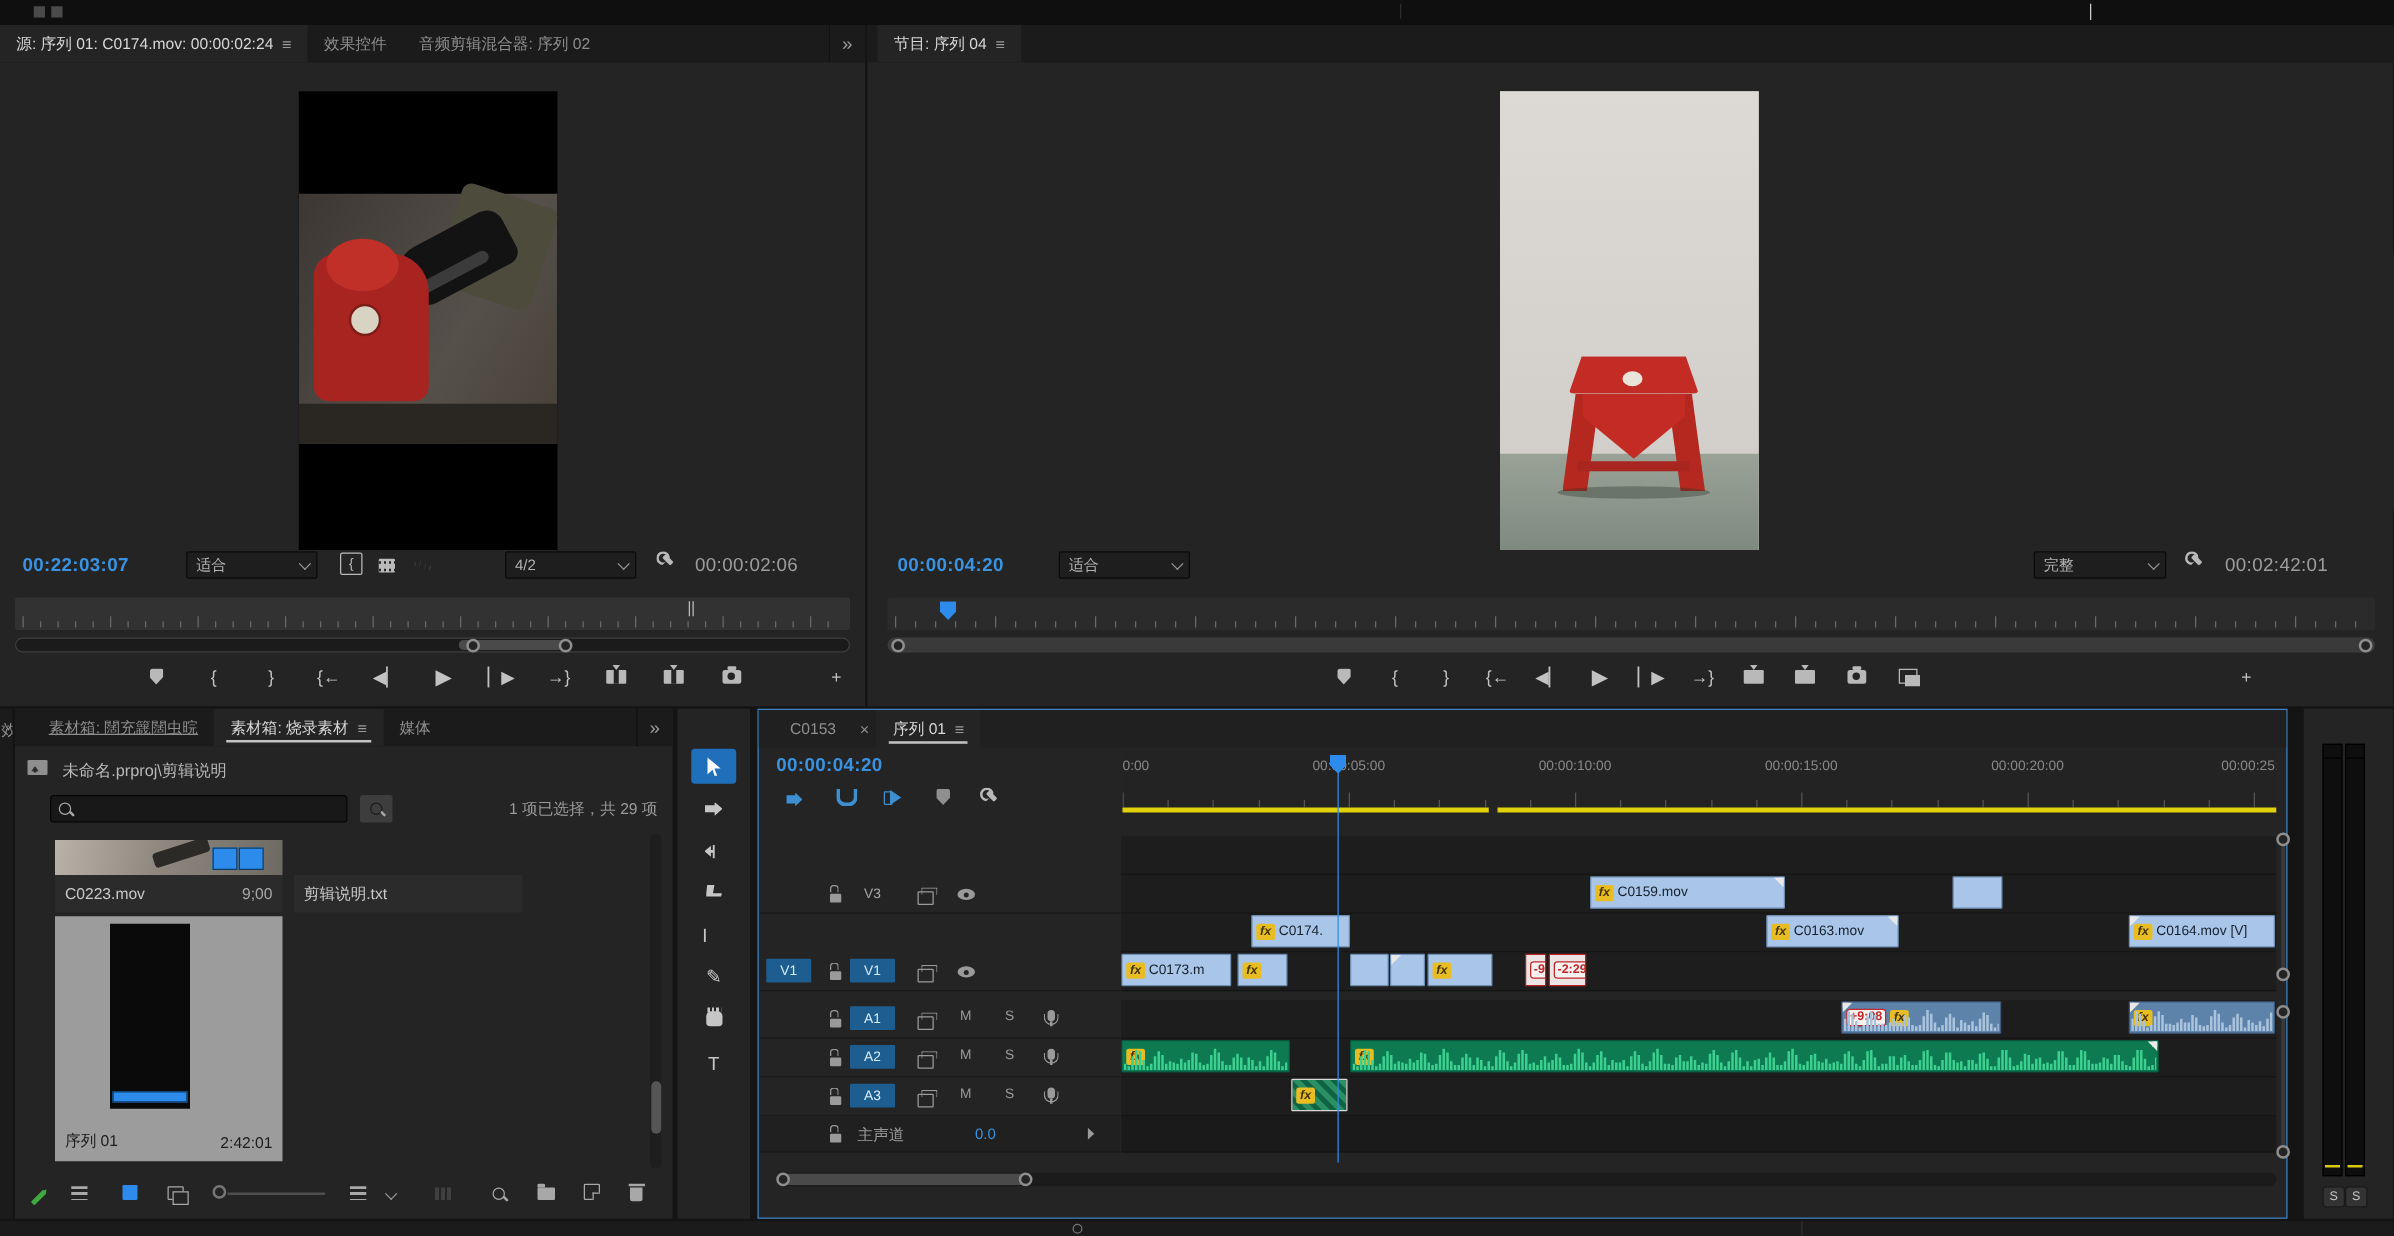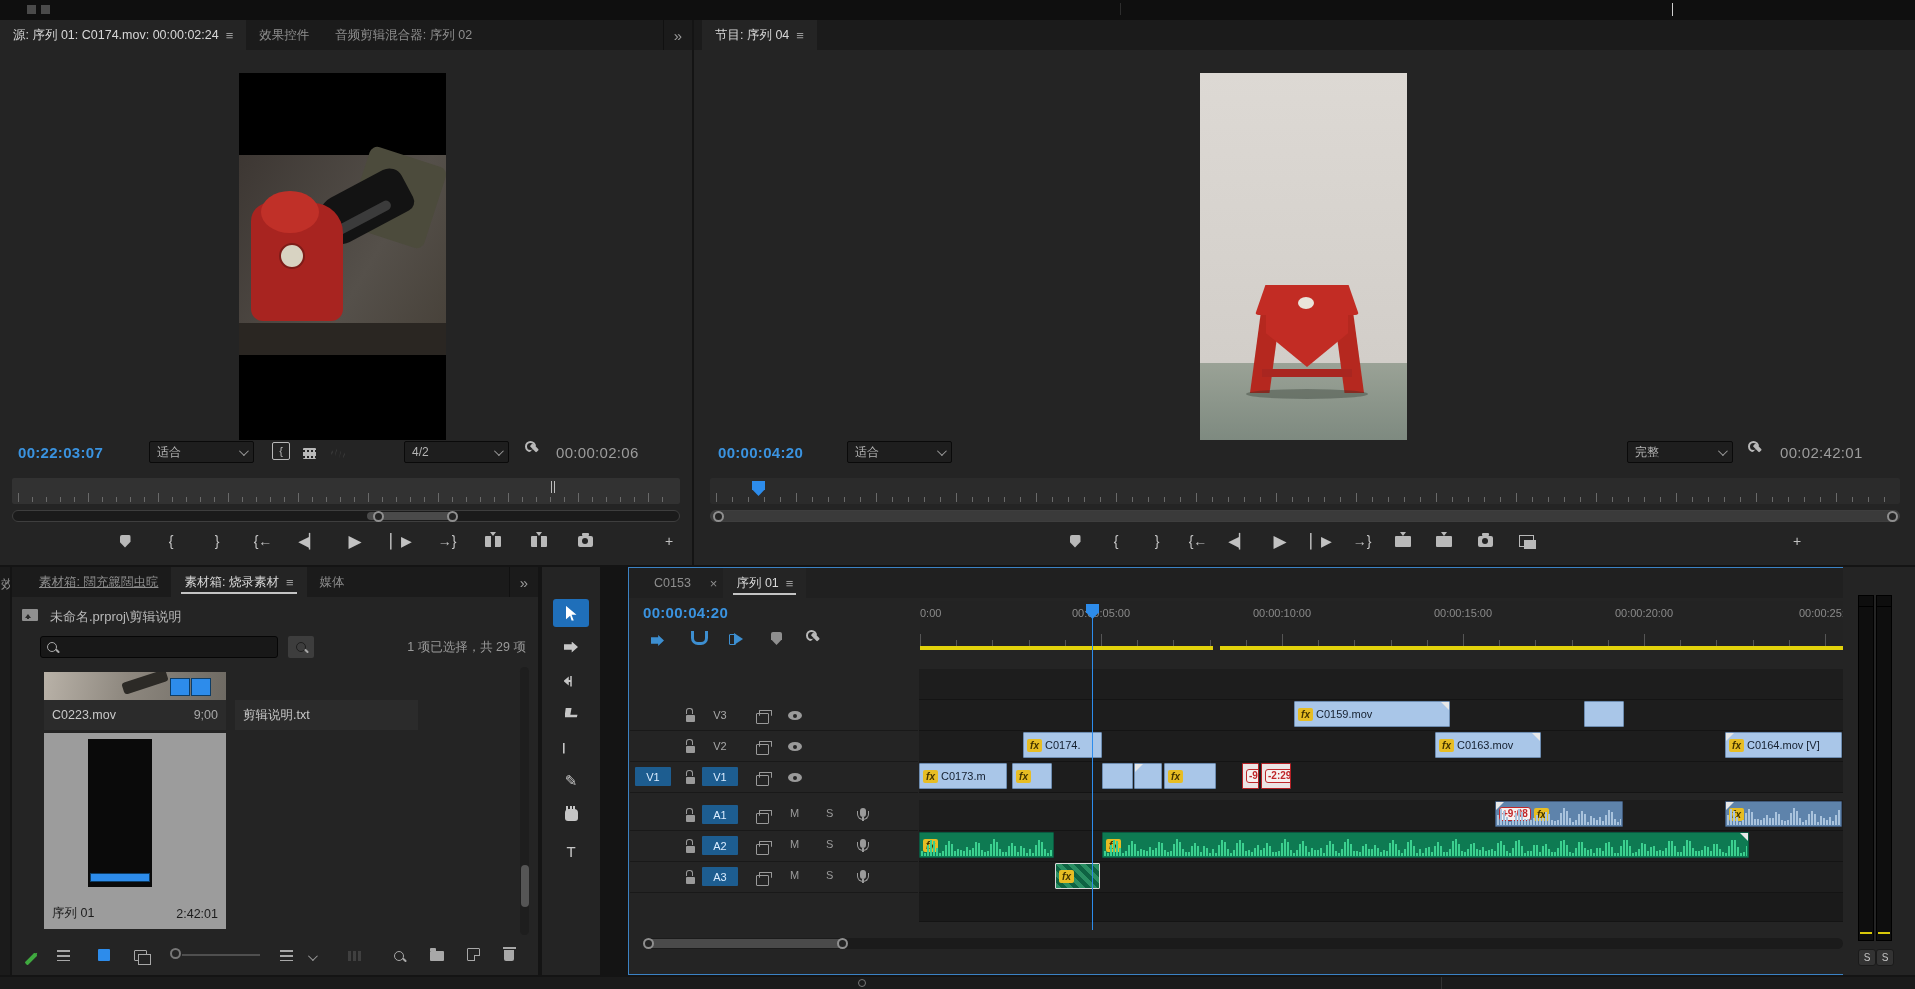--- a/index.html
+++ b/index.html
@@ -497,21 +497,21 @@
       <div class="tool" style="top: 167px;">
         <span class="ic t-slip"></span>
       </div>
       <div class="tool" style="top: 200px;">✎</div>
       <div class="tool" style="top: 234px;">
         <span class="ic t-hand"></span>
       </div>
       <div class="tool" style="top: 270px;">T</div>
     </div>
 
-  <div class="panel" style="left:606px;top:567px;width:1224px;height:408px;border:1px solid #3b82c4;box-sizing:border-box;margin-left:22px;">
+  <div class="panel" style="left:606px;top:567px;width:1224px;height:408px;border:1px solid #3b82c4;box-sizing:border-box;">
     <div class="tabbar" style="background:#202020;">
       <div class="tab" style="margin-left:12px;">
           <span>C0153</span>
         </div>
       <span style="color:#8e8e8e;font-size:13px;padding:0 6px;">×</span>
       <div class="tab active underl">
         <span>序列 01</span>
         <span class="menu-glyph">≡</span>
       </div>
     </div>
@@ -571,26 +571,20 @@
           <div class="tname">V3</div>
           <span class="ic ic-sync" style="position: absolute; left: 126px; top: 13px;"></span>
           <span class="ic ic-eye" style="position: absolute; left: 158px; top: 11px;"></span>
         </div>
         <div class="trow-lane" style="top: 132px; height: 31px; width: 924px;">
           <div class="clip fold-tr" style="left: 375px; width: 156px;">
             <span class="fx">fx</span>
             <span style="position: relative; z-index: 2;">C0159.mov</span>
           </div>
           <div class="clip" style="left: 665px; width: 40px;"></div>
-        </div>
-        <div class="trow-head" style="top: 163px; height: 31px;">
-          <span class="ic ic-lock" style="position: absolute; left: 56px; top: 9px;"></span>
-          <div class="tname">V2</div>
-          <span class="ic ic-sync" style="position: absolute; left: 126px; top: 13px;"></span>
-          <span class="ic ic-eye" style="position: absolute; left: 158px; top: 11px;"></span>
         </div>
         <div class="trow-lane" style="top: 163px; height: 31px; width: 924px;">
           <div class="clip" style="left: 104px; width: 79px;">
             <span class="fx">fx</span>
             <span style="position: relative; z-index: 2;">C0174.</span>
           </div>
           <div class="clip fold-tr" style="left: 516px; width: 106px;">
             <span class="fx">fx</span>
             <span style="position: relative; z-index: 2;">C0163.mov</span>
           </div>
@@ -1014,20 +1008,26 @@
           <div class="ms" style="left: 196px;">S</div>
           <span class="ic ic-mic" style="position: absolute; left: 230px; top: 8px;"></span>
         </div>
         <div class="trow-lane" style="top: 294px; height: 31px; width: 924px;">
           <div class="clip thumb" style="left: 136px; width: 45px;">
             <span class="fx">fx</span>
           </div>
         </div>
       </div>
 
+    <div class="trow-head" style="top:325px;height:29px;background:#202020;">
+      <span class="ic ic-lock" style="left:56px;top:8px;position:absolute;"></span>
+      <span class="abs" style="left:78px;top:7px;font-size:12.5px;color:#9a9a9a;">主声道</span>
+      <span class="abs" style="left:172px;top:7px;font-size:12px;color:#3a93e0;">0.0</span>
+      <span class="ic ic-bowtie" style="left:262px;top:9px;position:absolute;"></span>
+    </div>
     <div class="trow-lane" style="top:325px;height:29px;width:924px;background:#1a1a1a;"></div>
 
     <span class="playhead-caret" style="left:457px;top:36px;"></span>
     <span class="abs" style="left:463px;top:50px;width:1px;height:312px;background:#2d8ceb;"></span>
 
     <span class="abs" style="left:1218px;top:104px;width:3px;height:108px;background:#3a3a3a;"></span>
     <span class="ring" style="left:1214px;top:98px;"></span>
     <span class="ring" style="left:1214px;top:206px;"></span>
     <span class="abs" style="left:1218px;top:242px;width:3px;height:108px;background:#3a3a3a;"></span>
     <span class="ring" style="left:1214px;top:236px;"></span>

